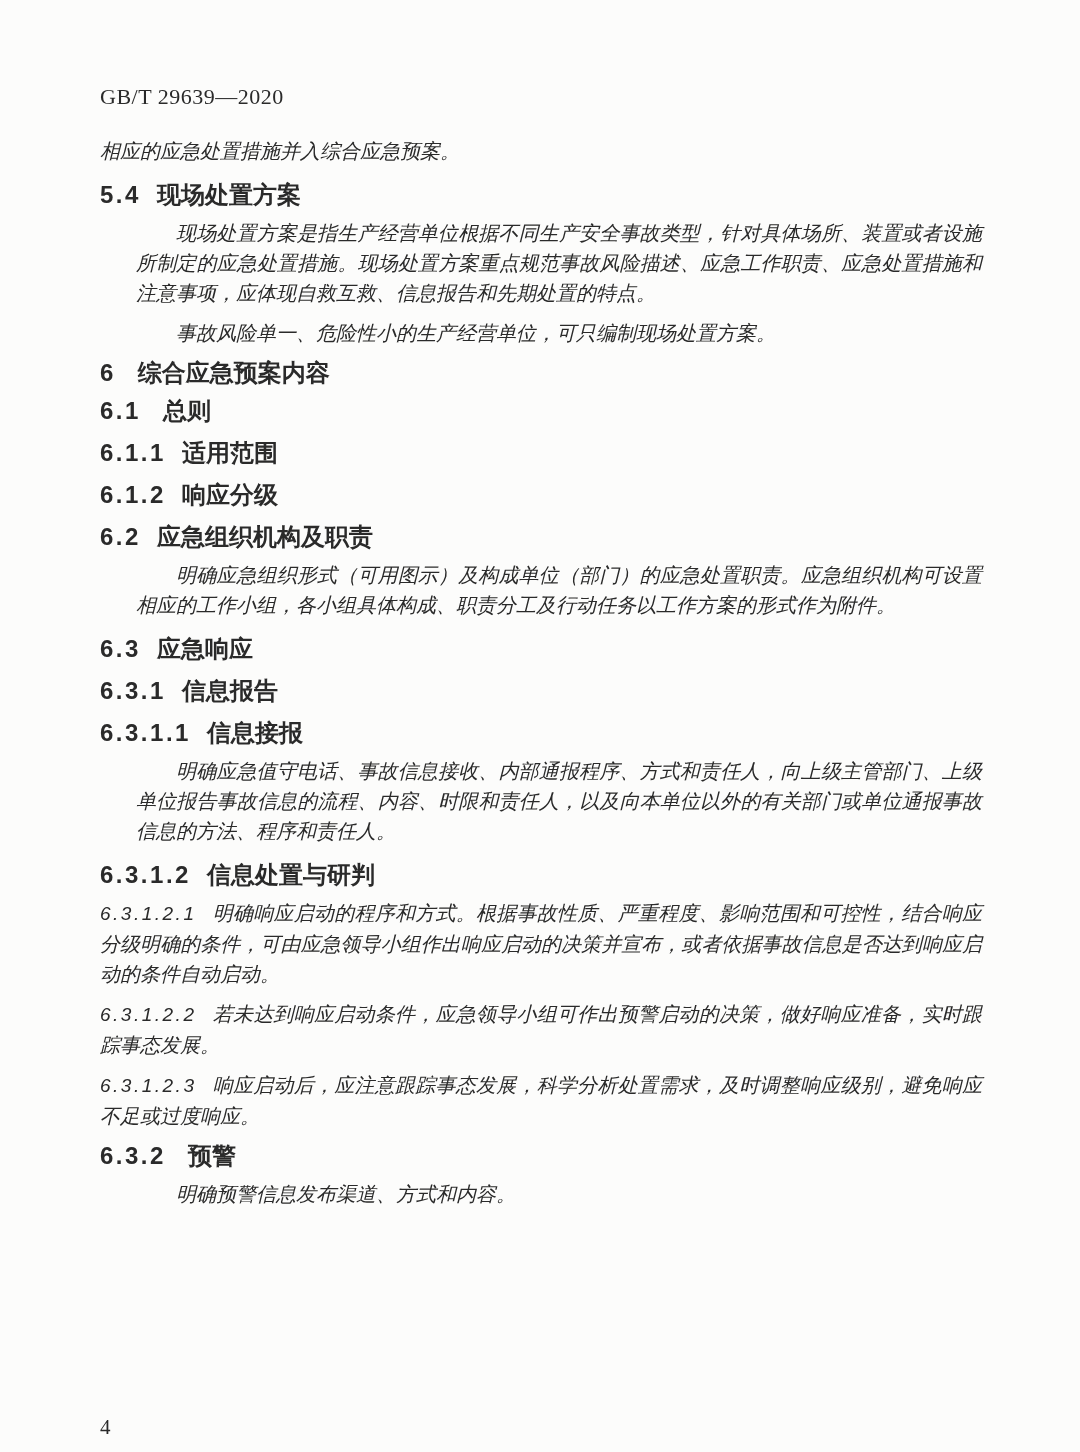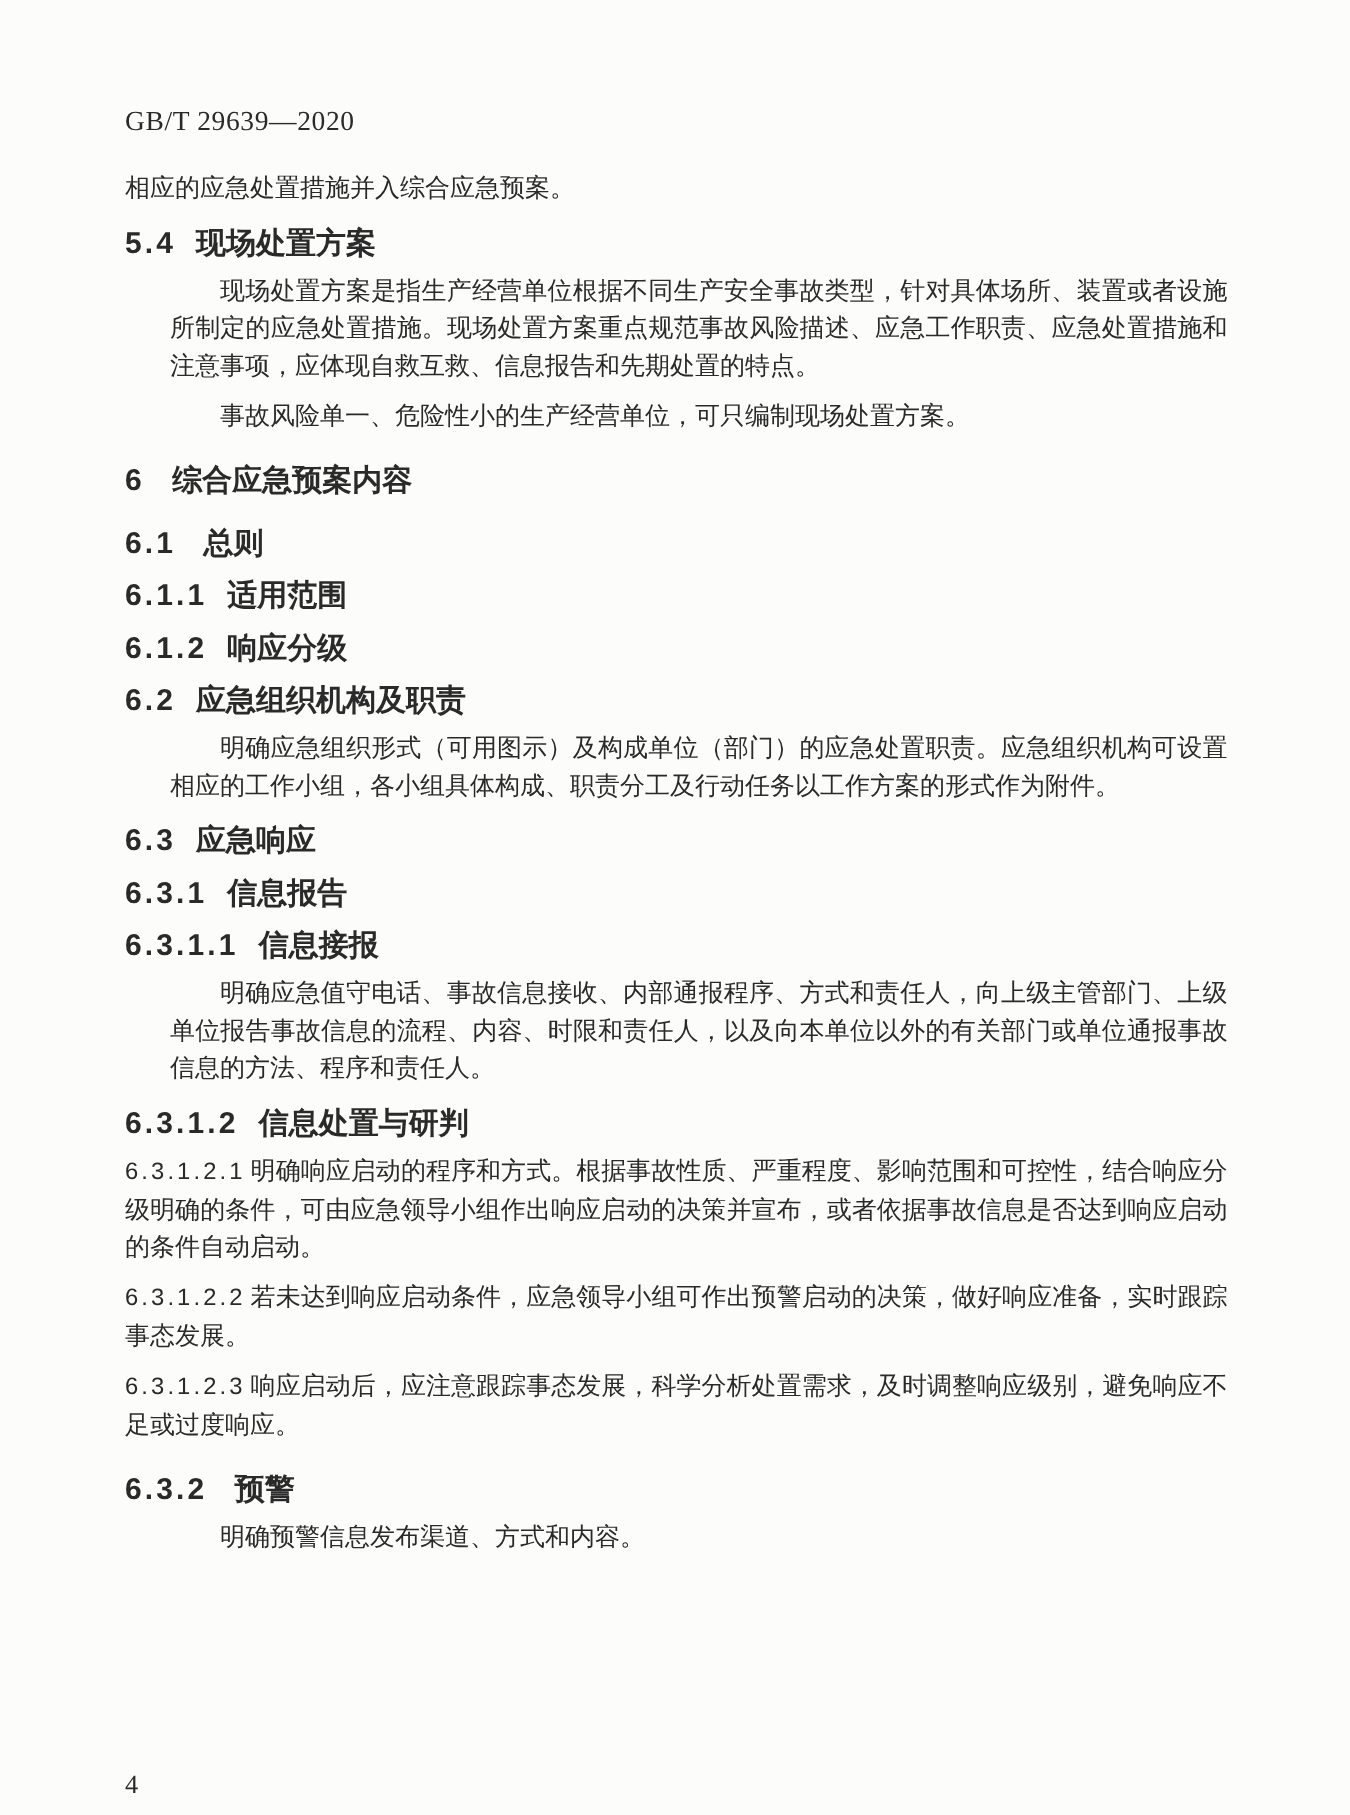--- a/index.html
+++ b/index.html
@@ -23,36 +23,37 @@
     margin: 0 0 16px 0;
     letter-spacing: 0.5px;
   }
   .h {
     font-family: "Liberation Sans", "DejaVu Sans", sans-serif;
     font-weight: 700;
     font-size: 24px;
     line-height: 26px;
     margin: 16px 0 0 0;
   }
-  .h-top { margin-top: 24px; }
+  .h-top { margin-top: 12px; }
   .hnum { letter-spacing: 2.5px; margin-right: 16px; }
   .h-top .hnum { margin-right: 22px; }
   .p {
     font-family: "Liberation Serif", "DejaVu Serif", serif;
     font-size: 20px;
     line-height: 30px;
     text-align: justify;
     margin: 10px 0 0 0;
+    font-style: italic;
   }
   .indent { text-indent: 2em; margin-left: 36px; }
   .cnum {
     font-family: "Liberation Sans", "DejaVu Sans", sans-serif;
     font-size: 19px;
     letter-spacing: 2.5px;
-    margin-right: 4px;
+    margin-right: 16px;
   }
   .footer {
     margin-top: auto;
     font-family: "Liberation Serif", "DejaVu Serif", serif;
     font-size: 21px;
     line-height: 26px;
     padding-bottom: 8px;
   }
 </style>
 </head>

